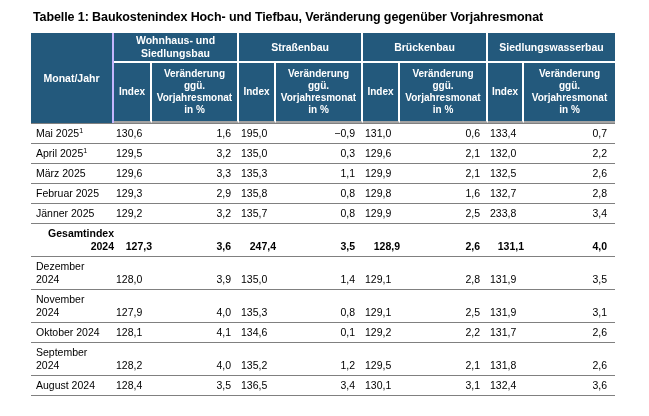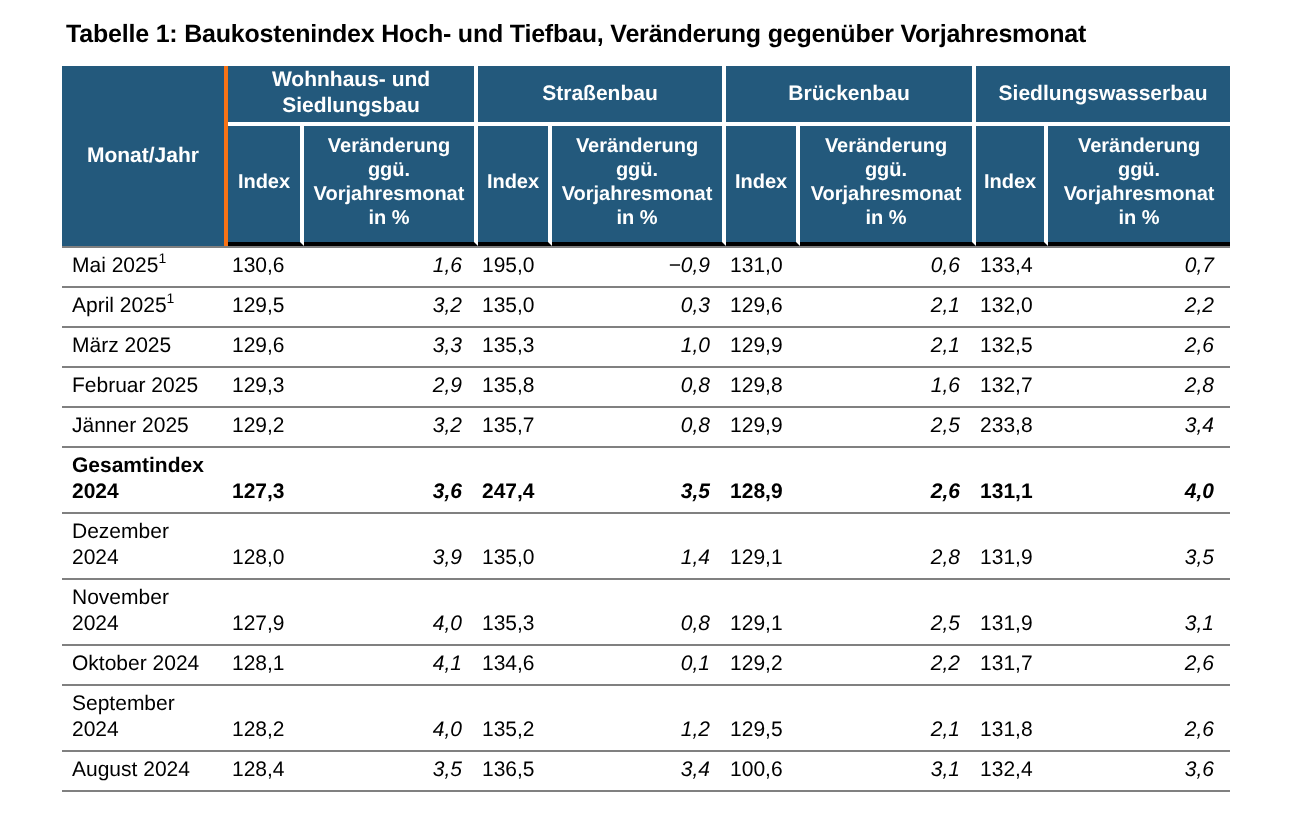--- a/index.html
+++ b/index.html
@@ -32,42 +32,42 @@
   col.c-idx2{width:37px;}  col.c-chg2{width:87px;}
   col.c-idx3{width:37px;}  col.c-chg3{width:88px;}
   col.c-idx4{width:36px;}  col.c-chg4{width:91px;}
   thead th{
     background:var(--header-bg);color:var(--header-text);
     font-weight:bold;text-align:center;vertical-align:middle;
     padding:1px 0;
   }
   tr.group-row{height:30px;}
   tr.sub-row{height:60px;}
-  th.corner{font-size:10.5px;border-right:2px solid #f97316;}
+  th.corner{font-size:10.5px;border-right:2px solid #c4b5fd;}
   th.group{
     font-size:10.5px;line-height:13px;white-space:pre-line;
     border-right:2px solid #fff;border-bottom:2px solid #fff;
   }
   th.sub{
     font-size:10px;line-height:12px;
-    border-right:2px solid #fff;border-bottom:2px solid #000000;
+    border-right:2px solid #fff;border-bottom:2px solid #a3a3a3;
   }
   th.chg-h{white-space:pre-line;}
   th.last{border-right:none;}
   tbody td{
     font-size:10.5px;line-height:13px;vertical-align:bottom;
     border-bottom:1px solid var(--grid);
     padding:3px 0;
   }
   tbody tr:first-child td{border-top:1px solid var(--grid);}
   tbody tr.single{height:20px;}
-  tbody tr.bold td{font-weight:bold;}
+  tbody tr.bold td{font-weight:bold;text-align:right;}
   td.month{text-align:left;padding-left:5px;white-space:pre-line;}
   td.idx{text-align:left;padding-left:2px;margin-left:44px;}
-  td.chg{text-align:right;padding-right:8px;font-style:italic;}
+  td.chg{text-align:right;padding-right:8px;}
   sup{font-size:7px;line-height:0;}
 </style>
 </head>
 <body>
 
 <div class="page">
   <div class="title">Tabelle 1: Baukostenindex Hoch- und Tiefbau, Veränderung gegenüber Vorjahresmonat</div>
 
   <table class="bki">
     <colgroup>
@@ -134,21 +134,21 @@
           <td class="idx">129,6</td>
           <td class="chg">2,1</td>
           <td class="idx">132,0</td>
           <td class="chg">2,2</td>
         </tr>
         <tr class="single">
           <td class="month">März 2025</td>
           <td class="idx">129,6</td>
           <td class="chg">3,3</td>
           <td class="idx">135,3</td>
-          <td class="chg">1,0</td>
+          <td class="chg">1,1</td>
           <td class="idx">129,9</td>
           <td class="chg">2,1</td>
           <td class="idx">132,5</td>
           <td class="chg">2,6</td>
         </tr>
         <tr class="single">
           <td class="month">Februar 2025</td>
           <td class="idx">129,3</td>
           <td class="chg">2,9</td>
           <td class="idx">135,8</td>
@@ -227,20 +227,20 @@
           <td class="chg">2,1</td>
           <td class="idx">131,8</td>
           <td class="chg">2,6</td>
         </tr>
         <tr class="single">
           <td class="month">August 2024</td>
           <td class="idx">128,4</td>
           <td class="chg">3,5</td>
           <td class="idx">136,5</td>
           <td class="chg">3,4</td>
-          <td class="idx">100,6</td>
+          <td class="idx">130,1</td>
           <td class="chg">3,1</td>
           <td class="idx">132,4</td>
           <td class="chg">3,6</td>
         </tr>
       </tbody>
   </table>
 </div>
 
 </body></html>

